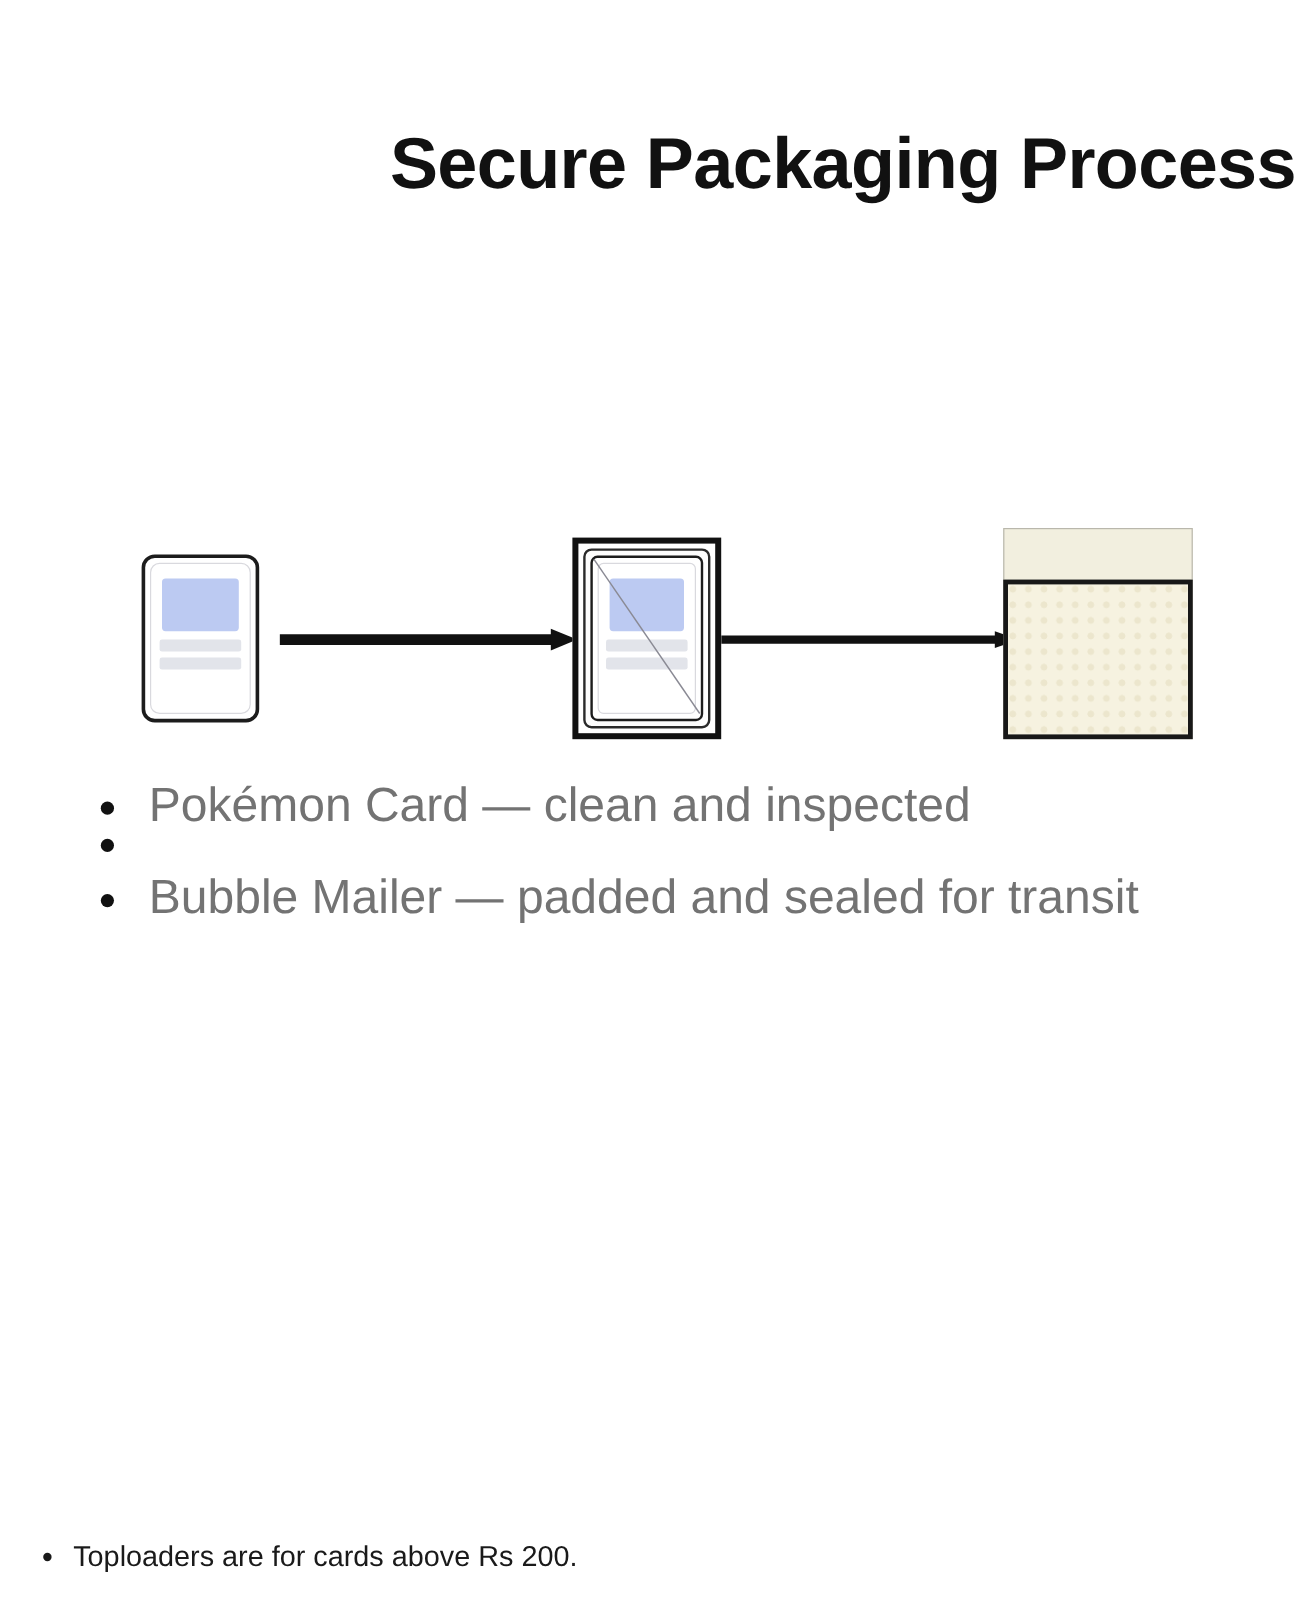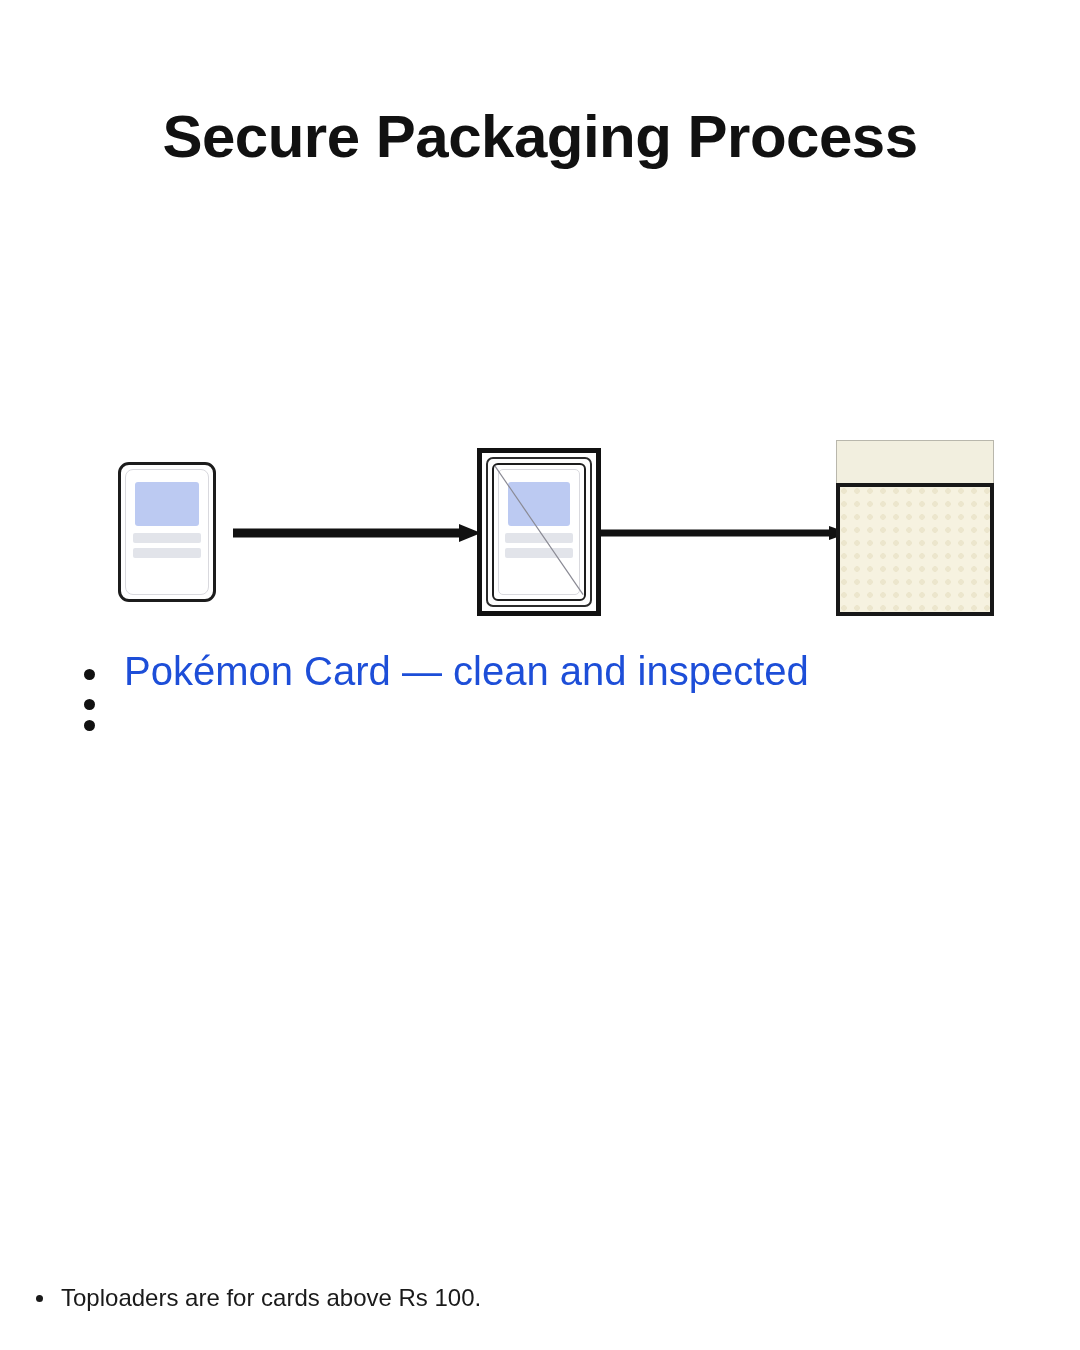--- a/index.html
+++ b/index.html
@@ -15,21 +15,21 @@
     font-family: "Liberation Sans", sans-serif;
     color: #111111;
   }
 
   
   .page-title {
     position: absolute;
     left: 0;
     top: 104px;
     width: 1080px;
-    text-align: center;
+    text-align: right;
     font-size: 60px;
     font-weight: 700;
     letter-spacing: -0.5px;
     color: #111111;
     line-height: 1.1;
   }
 
   
   .diagram {
     position: absolute;
@@ -187,21 +187,21 @@
     border-radius: 50%;
     background: #111111;
     flex: 0 0 auto;
     margin-right: 29px;
     position: relative;
     top: -5px;
   }
   .bullet-text {
     font-size: 40px;
     line-height: 46px;
-    color: #1d4ed8;
+    color: #737373;
     white-space: nowrap;
   }
 
   
   .footnote {
     position: absolute;
     left: 36px;
     top: 1283px;
     display: flex;
     align-items: baseline;
@@ -278,19 +278,20 @@
 <div class="bullets">
   <div class="bullet-row">
     <span class="bullet-dot"></span>
     <span class="bullet-text">Pokémon Card — clean and inspected</span>
   </div>
   <div class="bullet-row">
     <span class="bullet-dot"></span>
   </div>
   <div class="bullet-row">
     <span class="bullet-dot"></span>
+    <span class="bullet-text">Bubble Mailer — padded and sealed for transit</span>
   </div>
 </div>
 
 <div class="footnote">
   <span class="footnote-dot"></span>
-  <span class="footnote-text">Toploaders are for cards above Rs 100.</span>
+  <span class="footnote-text">Toploaders are for cards above Rs 200.</span>
 </div>
 
 </body></html>

